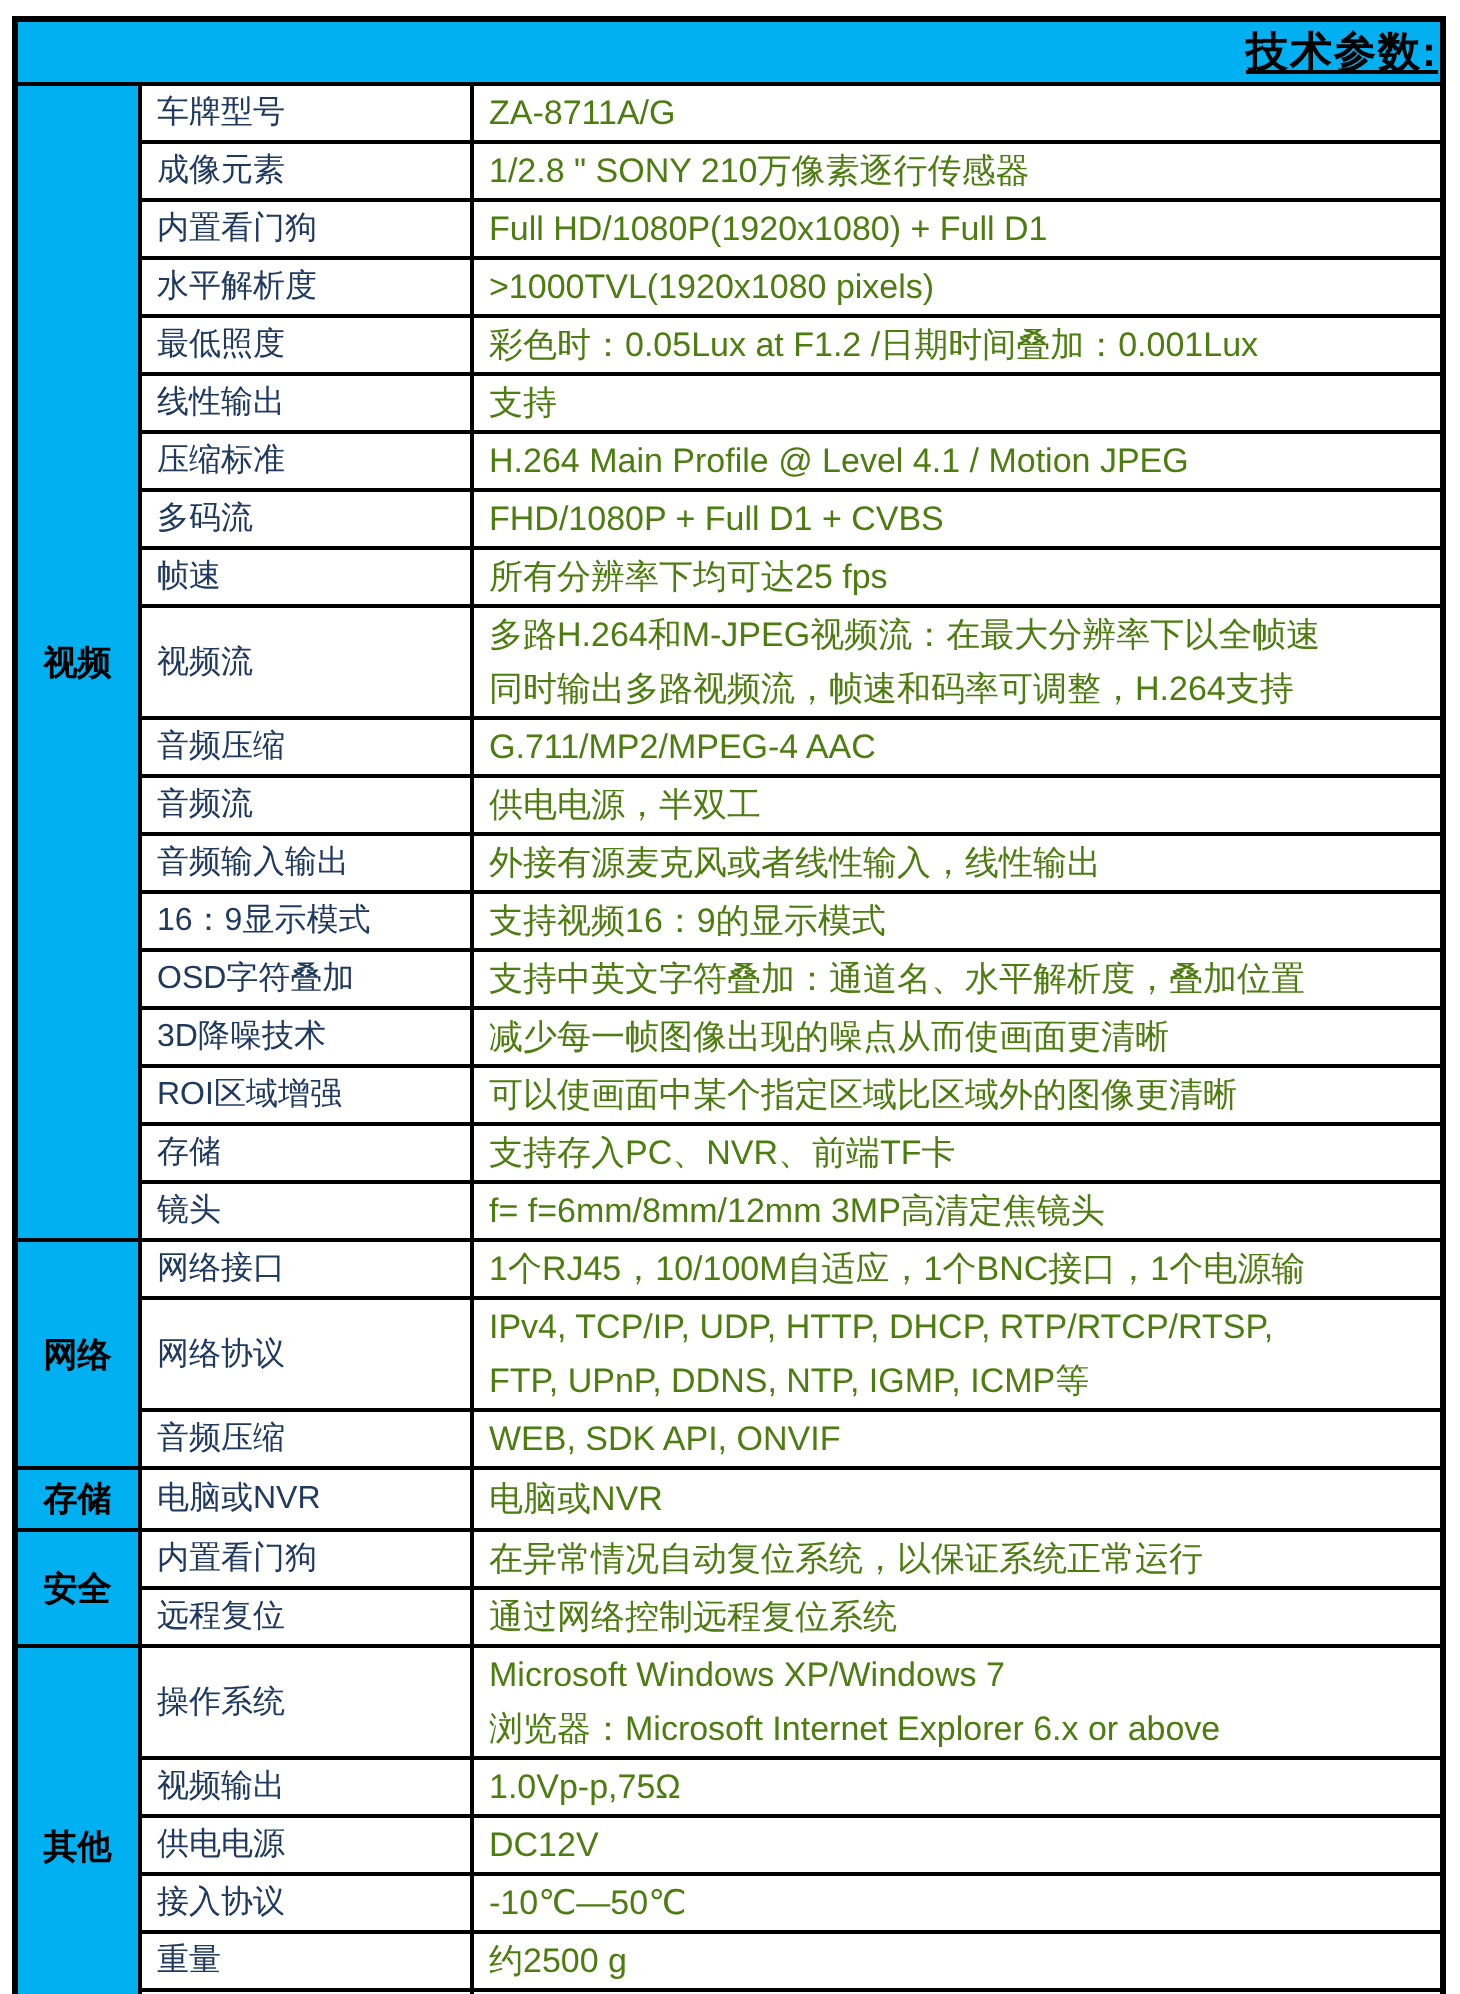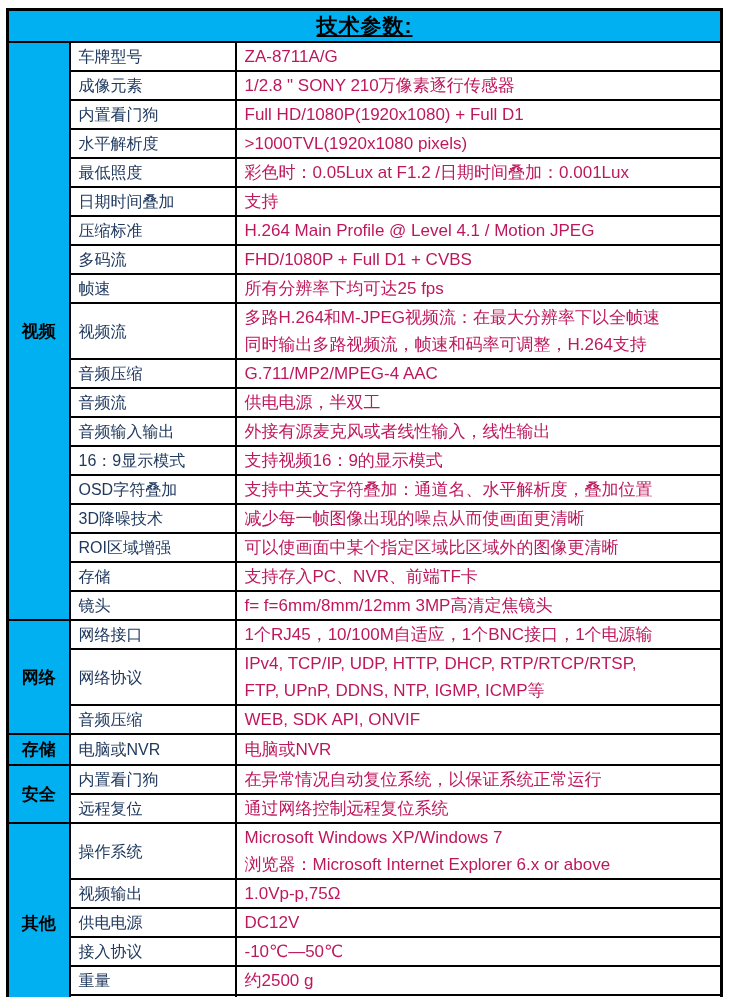--- a/index.html
+++ b/index.html
@@ -26,21 +26,21 @@
   table.spec-table td {
     border: 2px solid #000000;
     overflow: hidden;
   }
   th.title-cell {
     background: #00B0F0;
     height: 25px;
     font-size: 21px;
     font-weight: bold;
     color: #000000;
-    text-align: center;
+    text-align: right;
     text-decoration: underline;
     border-bottom-width: 3px;
     letter-spacing: 1px;
   }
   td {
     height: 25px;
     line-height: 27px;
     vertical-align: middle;
   }
   td.cat {
@@ -54,21 +54,21 @@
     background: #ffffff;
     font-size: 16px;
     color: #203A5F;
     padding: 0 10px 0 8px;
     white-space: nowrap;
     margin-left: 28px;
   }
   td.value {
     background: #ffffff;
     font-size: 17px;
-    color: #be185d;
+    color: #4d7c0f;
     padding: 0 2px 0 8px;
     white-space: pre-line;
   }
 </style>
 </head>
 <body>
 
 <div class="page">
   <table class="spec-table">
     <colgroup>
@@ -97,21 +97,21 @@
         </tr>
         <tr>
           <td class="param">水平解析度</td>
           <td class="value">&gt;1000TVL(1920x1080 pixels)</td>
         </tr>
         <tr>
           <td class="param">最低照度</td>
           <td class="value">彩色时：0.05Lux at F1.2  /日期时间叠加：0.001Lux</td>
         </tr>
         <tr>
-          <td class="param">日期时间叠加</td>
+          <td class="param">线性输出</td>
           <td class="value">支持</td>
         </tr>
         <tr>
           <td class="param">压缩标准</td>
           <td class="value">H.264 Main Profile @ Level 4.1 / Motion JPEG</td>
         </tr>
         <tr>
           <td class="param">多码流</td>
           <td class="value">FHD/1080P + Full D1 + CVBS</td>
         </tr>

